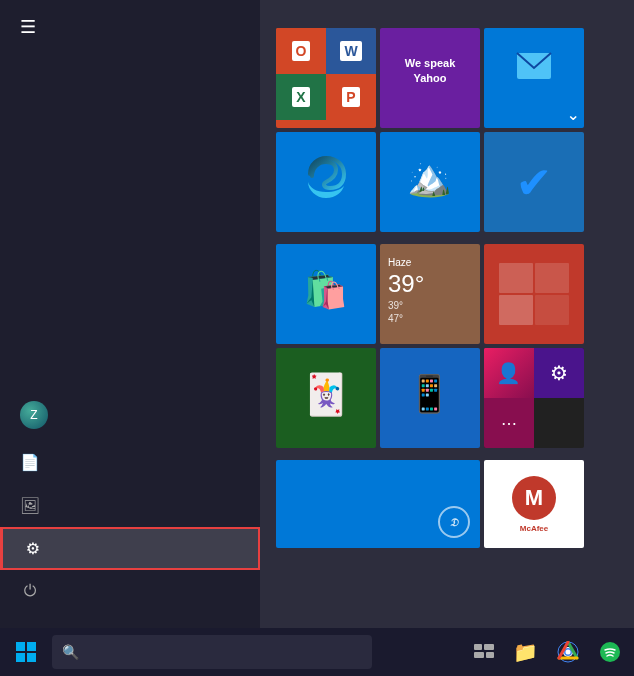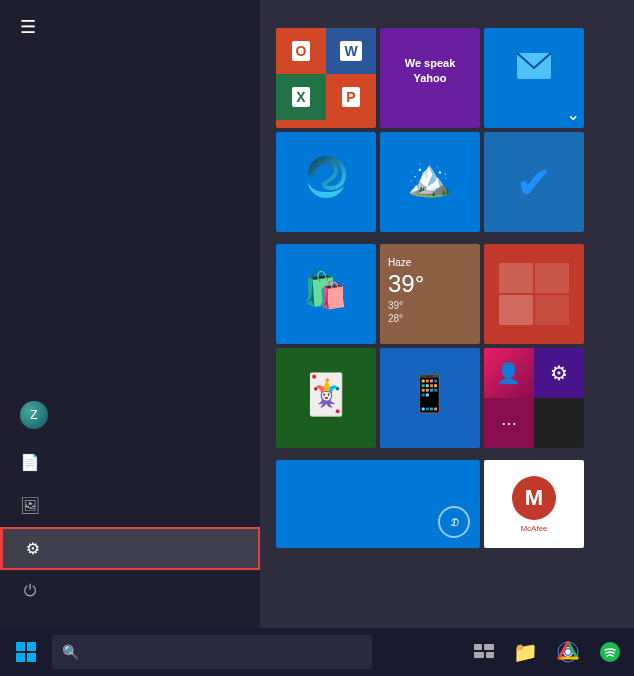--- a/index.html
+++ b/index.html
@@ -513,21 +513,21 @@
           <div style="font-size:36px;">🛍️</div>
         </div>
         <span class="tile-label"></span>
       </div>
 
       <div class="tile tile-sm tile-weather">
         <div class="weather-content">
           <span class="weather-city">Haze</span>
           <span class="weather-temp">39°</span>
           <span class="weather-small">39°</span>
-          <span class="weather-small">28°</span>
+          <span class="weather-small">47°</span>
         </div>
         <span class="tile-label"></span>
       </div>
 
       <div class="tile tile-sm tile-news" style="background:#c0392b;align-items:center;justify-content:center;">
         <div style="display:flex;flex-direction:column;align-items:center;justify-content:center;width:100%;height:100%;gap:4px;padding:6px;">
 
           <div style="display:grid;grid-template-columns:1fr 1fr;grid-template-rows:1fr 1fr;width:80%;height:70%;gap:2px;">
             <div style="background:rgba(255,255,255,0.2);border-radius:1px;"></div>
             <div style="background:rgba(255,255,255,0.15);border-radius:1px;"></div>
@@ -577,21 +577,21 @@
         <span class="tile-dell-desc"></span>
         <div class="dell-logo-circle" style="position:absolute;bottom:10px;right:10px;">𝔇</div>
       </div>
 
       <div class="tile tile-mcafee" style="background:#fff;width:100px;height:88px;display:flex;flex-direction:column;align-items:center;justify-content:center;border-radius:2px;">
         <div style="display:flex;flex-direction:column;align-items:center;gap:4px;">
 
           <div style="width:44px;height:44px;background:#c0392b;border-radius:50%;display:flex;align-items:center;justify-content:center;">
             <span style="color:#fff;font-size:22px;font-weight:bold;">M</span>
           </div>
-          <span style="color:#c0392b;font-size:8px;font-weight:normal;">McAfee</span>
+          <span style="color:#c0392b;font-size:8px;font-weight:bold;">McAfee</span>
         </div>
       </div>
     </div>
 
   </div>
 </div>
 
 <div class="taskbar">
   <div class="taskbar-start">
     <svg viewBox="0 0 20 20" width="20" height="20">

